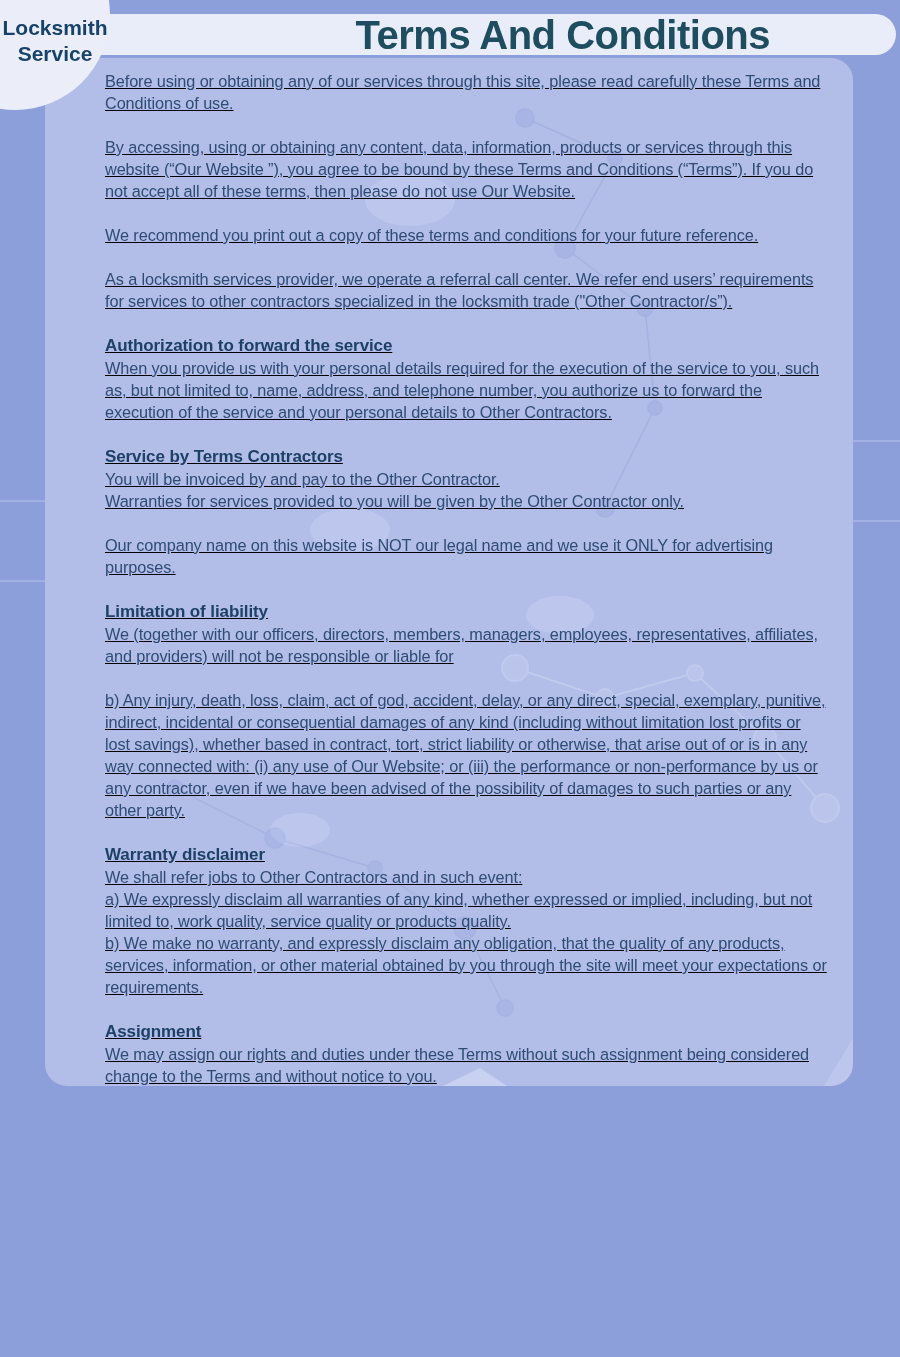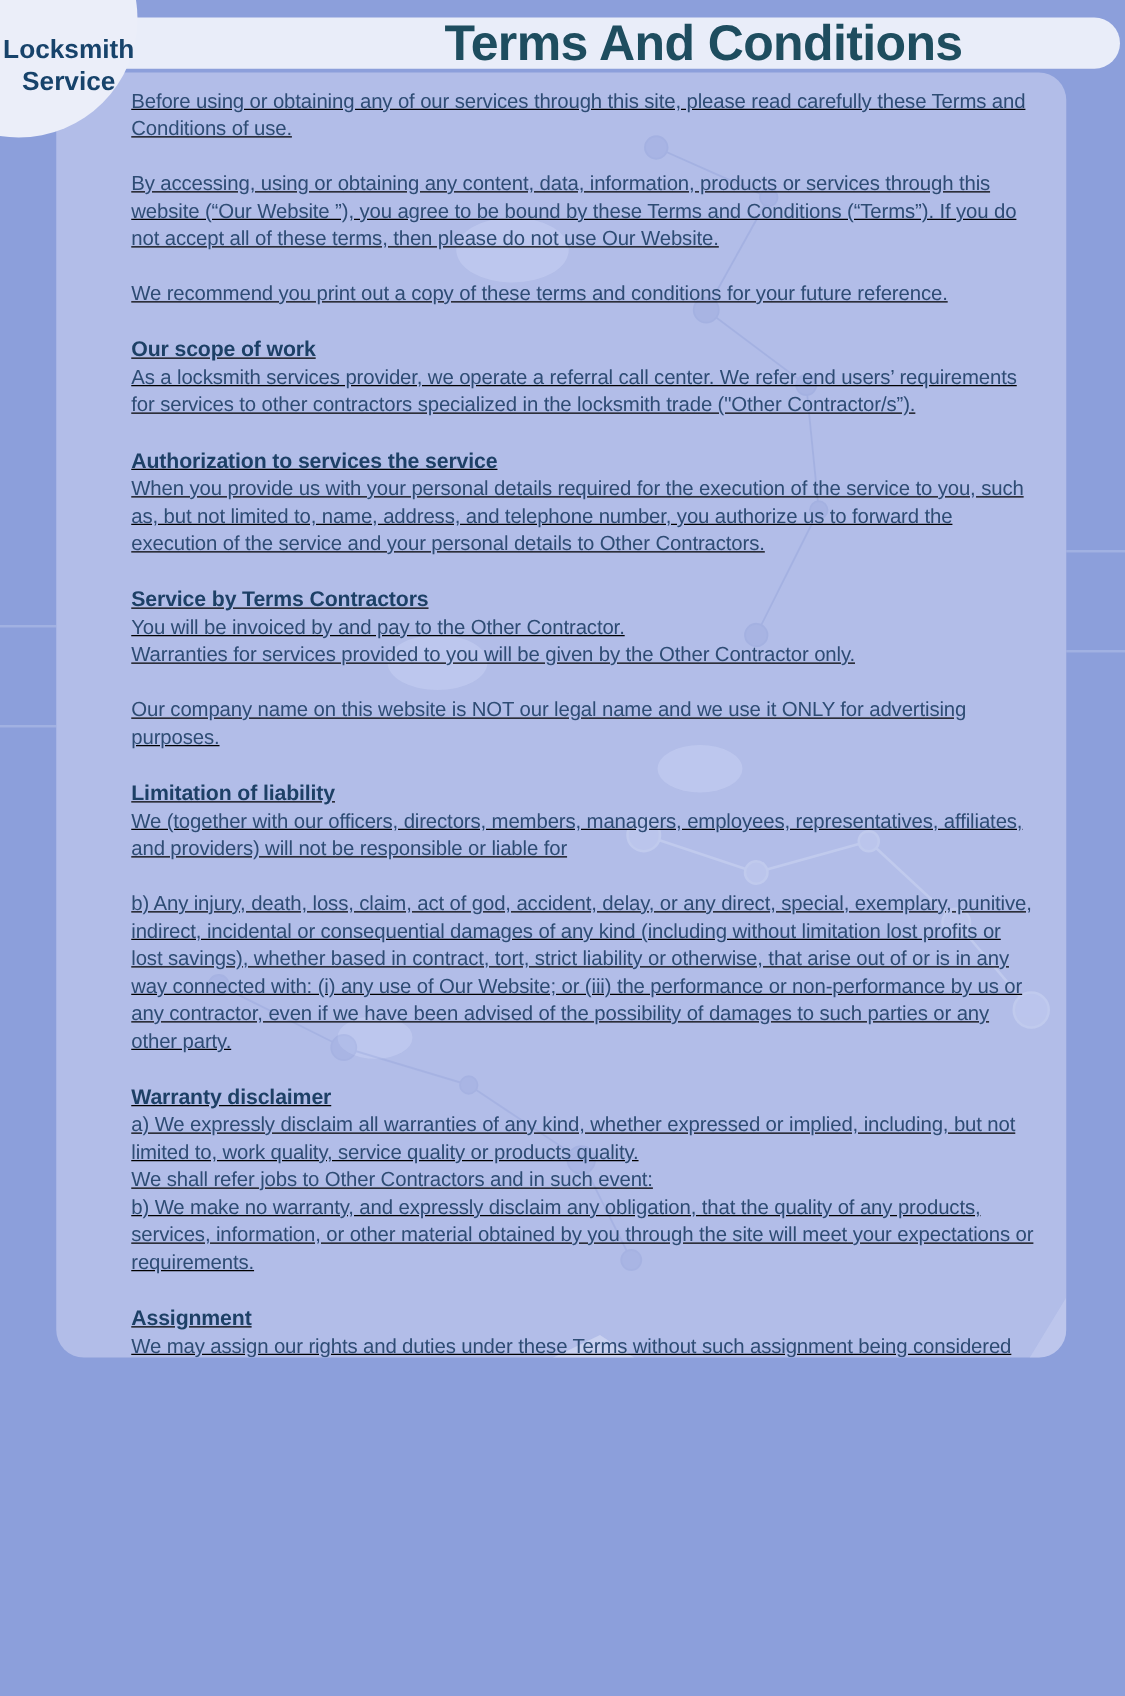--- a/index.html
+++ b/index.html
@@ -56,21 +56,20 @@
   .logo-text {
     position: absolute;
     left: 2px;
     top: 15px;
     width: 106px;
     text-align: center;
     font-size: 21px;
     font-weight: bold;
     line-height: 26px;
     color: #17436b;
-    margin-top: 12px;
   }
   
   .panel {
     position: absolute;
     left: 45px;
     top: 58px;
     width: 808px;
     height: 1028px;
     background: #b2bde8;
     border-radius: 22px;
@@ -167,38 +166,37 @@
         <circle cx="420" cy="870" r="11"></circle>
         <circle cx="460" cy="950" r="8"></circle>
       </g>
     </svg>
 
     <div class="content">
       <p class="para">Before using or obtaining any of our services through this site, please read carefully these Terms and Conditions of use.</p>
       <p class="para">By accessing, using or obtaining any content, data, information, products or services through this website (“Our Website ”), you agree to be bound by these Terms and Conditions (“Terms”). If you do not accept all of these terms, then please do not use Our Website.</p>
       <p class="para">We recommend you print out a copy of these terms and conditions for your future reference.</p>
 
-      <p class="section-heading">Our scope of work</p>
       <p class="para">As a locksmith services provider, we operate a referral call center. We refer end users’ requirements for services to other contractors specialized in the locksmith trade ("Other Contractor/s”).</p>
 
-      <p class="section-heading">Authorization to services the service</p>
+      <p class="section-heading">Authorization to forward the service</p>
       <p class="para">When you provide us with your personal details required for the execution of the service to you, such as, but not limited to, name, address, and telephone number, you authorize us to forward the execution of the service and your personal details to Other Contractors.</p>
 
       <p class="section-heading">Service by Terms Contractors</p>
       <p class="line">You will be invoiced by and pay to the Other Contractor.</p>
       <p class="para">Warranties for services provided to you will be given by the Other Contractor only.</p>
       <p class="para">Our company name on this website is NOT our legal name and we use it ONLY for advertising purposes.</p>
 
       <p class="section-heading">Limitation of liability</p>
       <p class="para">We (together with our officers, directors, members, managers, employees, representatives, affiliates, and providers) will not be responsible or liable for</p>
       <p class="para">b) Any injury, death, loss, claim, act of god, accident, delay, or any direct, special, exemplary, punitive, indirect, incidental or consequential damages of any kind (including without limitation lost profits or lost savings), whether based in contract, tort, strict liability or otherwise, that arise out of or is in any way connected with: (i) any use of Our Website; or (iii) the performance or non-performance by us or any contractor, even if we have been advised of the possibility of damages to such parties or any other party.</p>
 
       <p class="section-heading">Warranty disclaimer</p>
+      <p class="line">We shall refer jobs to Other Contractors and in such event:</p>
       <p class="line">a) We expressly disclaim all warranties of any kind, whether expressed or implied, including, but not limited to, work quality, service quality or products quality.</p>
-      <p class="line">We shall refer jobs to Other Contractors and in such event:</p>
       <p class="para">b) We make no warranty, and expressly disclaim any obligation, that the quality of any products, services, information, or other material obtained by you through the site will meet your expectations or requirements.</p>
 
       <p class="section-heading">Assignment</p>
       <p class="line">We may assign our rights and duties under these Terms without such assignment being considered change to the Terms and without notice to you.</p>
     </div>
   </div>
 
   <div class="title-bar"></div>
   <div class="page-title">Terms And Conditions</div>
 

